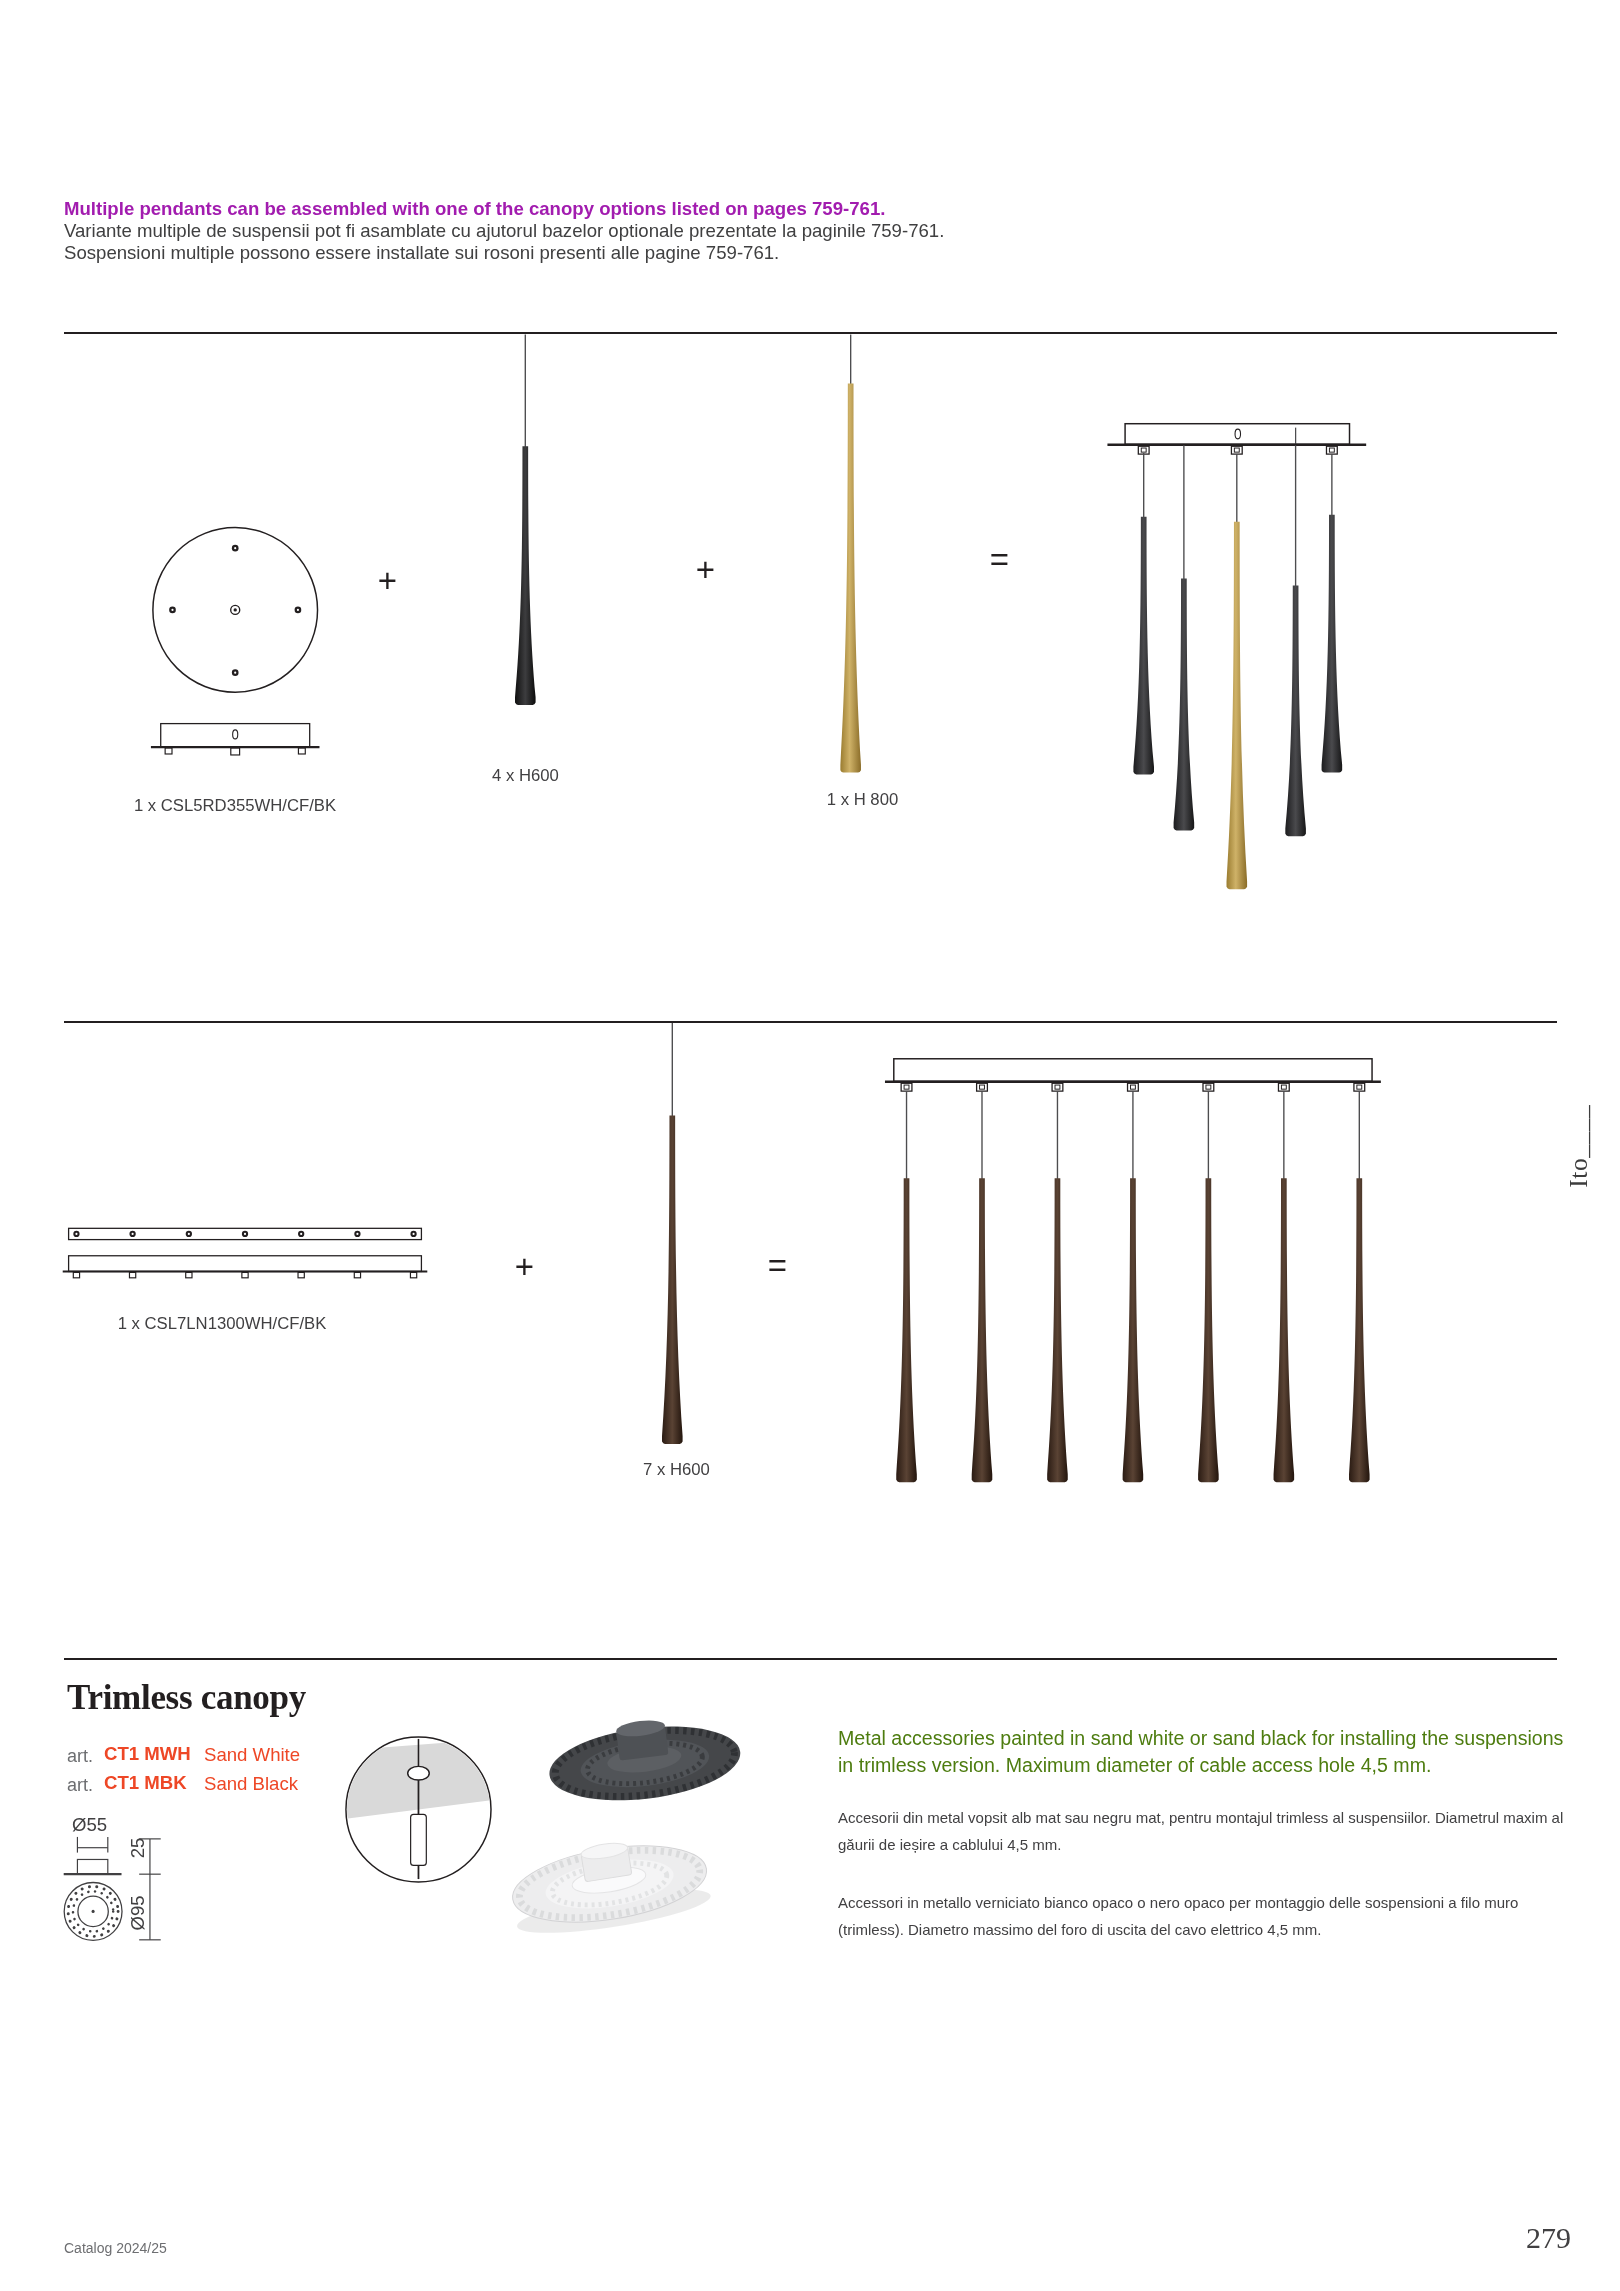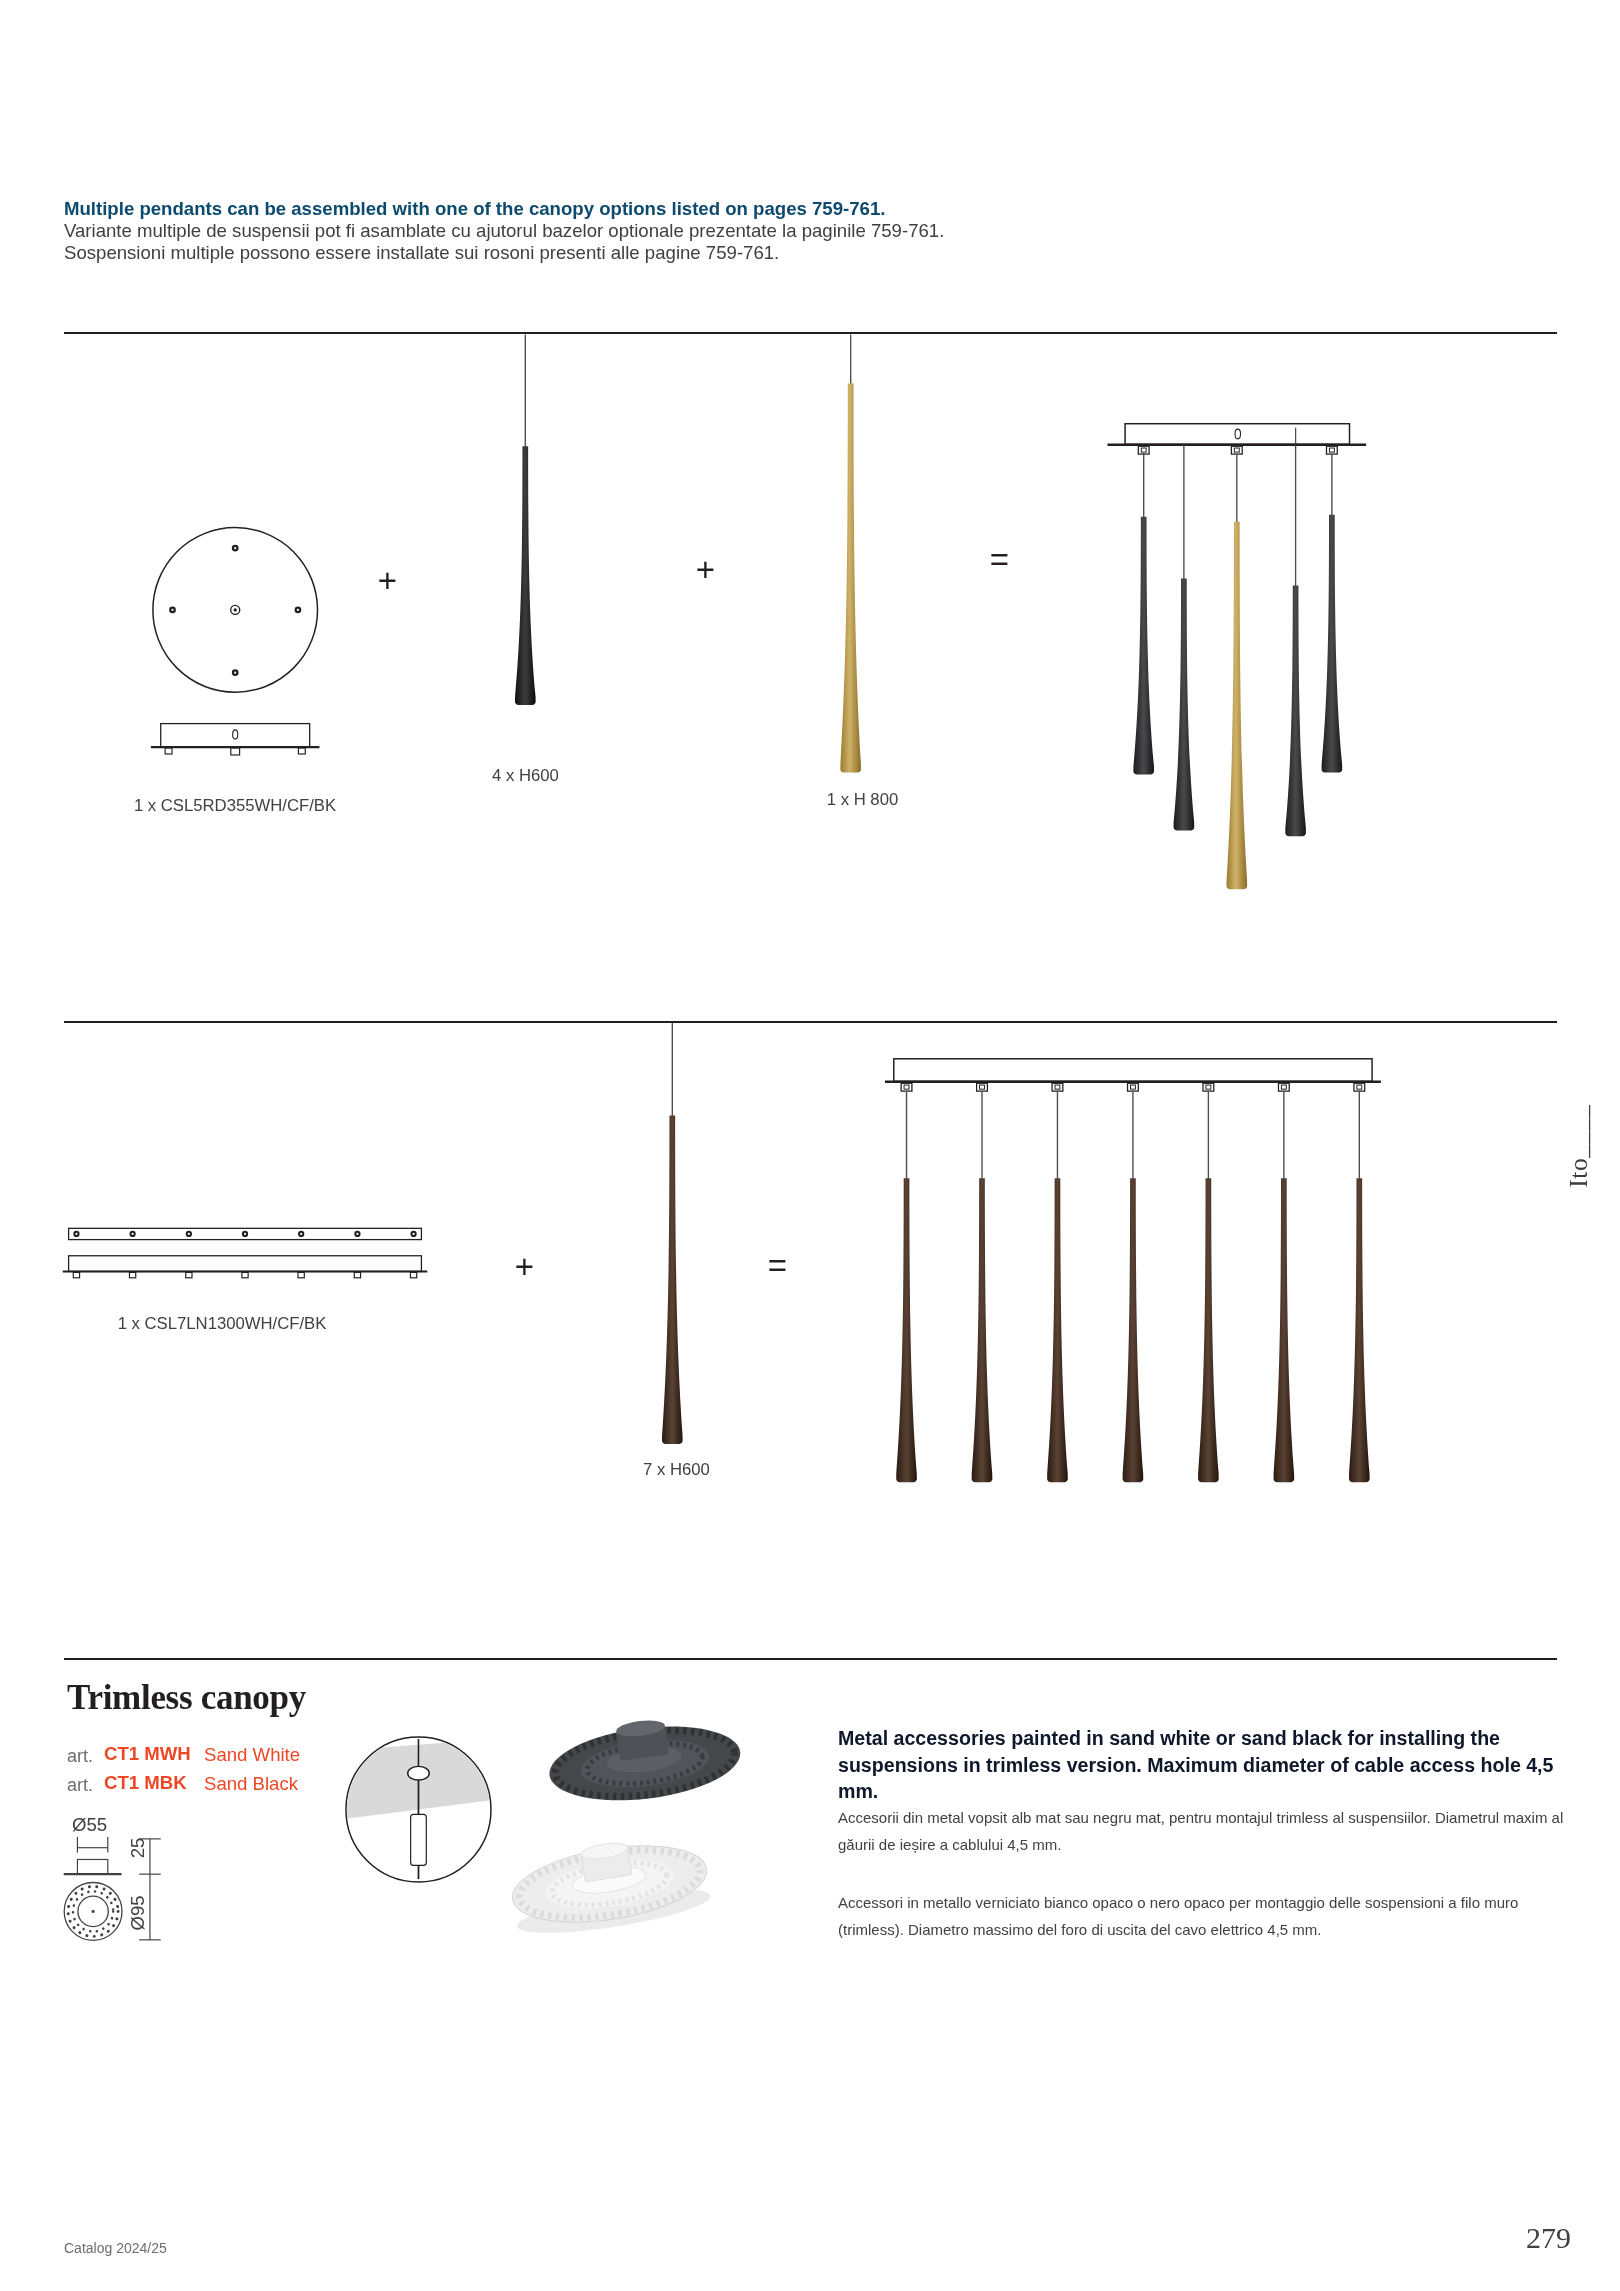--- a/index.html
+++ b/index.html
@@ -3,37 +3,37 @@
 <meta charset="utf-8">
 <style>
   html,body{margin:0;padding:0;background:#ffffff;}
   .page{position:relative;width:1620px;height:2292px;background:#fff;overflow:hidden;
         font-family:"Liberation Sans",sans-serif;color:#414042;}
   .rule{position:absolute;height:2px;background:var(--text-dark,#231f20);}
   h1.title{position:absolute;left:64px;top:135px;margin:0;font-family:"Liberation Serif",serif;
            font-weight:700;font-size:34px;letter-spacing:-0.3px;color:var(--text-dark,#231f20);
            white-space:pre-wrap;}
   .intro{position:absolute;left:64px;top:198px;font-size:18.6px;line-height:22px;color:#404041;}
-  .intro .b{font-weight:700;color:#0c4a6e;}
+  .intro .b{font-weight:700;color:#a21caf;}
   .lbl{position:absolute;font-size:16.7px;color:#414042;text-align:center;letter-spacing:0px;}
   .op{position:absolute;width:39px;text-align:center;font-size:33px;font-weight:300;color:#231f20;}
   svg#art{position:absolute;left:0;top:0;}
   .side-label{position:absolute;left:1524px;top:1120px;width:108px;height:27.4px;
               transform:rotate(-90deg);font-family:"Liberation Serif",serif;font-size:25.5px;
               color:#3d3d3d;letter-spacing:0.5px;}
   h2.trimless-h{position:absolute;left:67px;top:1678px;margin:0;font-family:"Liberation Serif",serif;
                 font-weight:700;font-size:35px;letter-spacing:-0.3px;color:var(--text-dark,#231f20);}
   .art-row{position:absolute;left:67px;height:25.5px;white-space:nowrap;}
   .art-row .prefix{position:absolute;left:0;top:2.9px;font-size:18px;color:#6d6e71;}
   .art-row .code{position:absolute;left:37px;top:0;font-size:18.6px;font-weight:700;color:var(--accent-red,#ee4726);}
   .art-row .finish{position:absolute;left:137px;top:1px;font-size:18.6px;color:var(--accent-red,#ee4726);}
   .dim-lbl{position:absolute;font-size:18.6px;color:#414042;}
   .dim-rot{transform:rotate(-90deg);text-align:center;}
   .para{position:absolute;left:838px;width:743px;font-size:15px;line-height:26.5px;color:#414042;}
-  .para.b{font-weight:700;font-size:19.6px;color:#0f172a;}
+  .para.b{font-weight:400;font-size:19.6px;color:#4d7c0f;}
   .footer-catalog{position:absolute;left:64px;top:2240px;font-size:14px;color:#6d6e71;text-align:right;}
   .footer-page{position:absolute;right:49px;top:2221px;font-family:"Liberation Serif",serif;
                font-size:30px;color:#414042;}
 </style>
 </head>
 <body>
 
 <div class="page">
 
   <svg id="art" width="1620" height="2292" viewBox="0 0 1653 2338">

